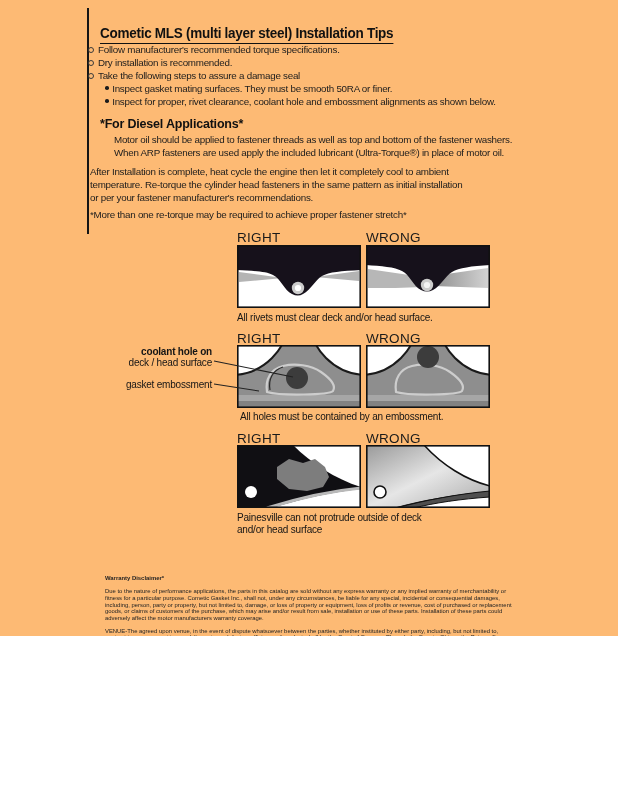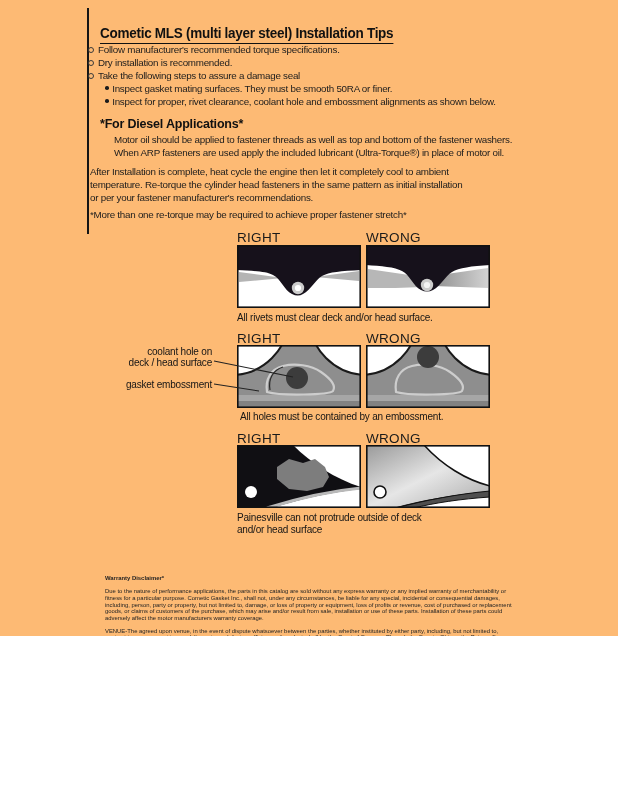--- a/index.html
+++ b/index.html
@@ -103,21 +103,21 @@
     <circle cx="61" cy="40" r="6.2" fill="#cccccc"></circle>
     <circle cx="61" cy="40" r="3.1" fill="#f3f3f3"></circle>
     <rect x="0.8" y="0.8" width="122.4" height="61.4" fill="none" stroke="#111111" stroke-width="1.6"></rect>
   </svg>
 
   <div class="abs caption" style="left:237px; top:312px;">All rivets must clear deck and/or head surface.</div>
 
   <div class="abs rw-label" style="left:237px; top:331px;">RIGHT</div>
   <div class="abs rw-label" style="left:366px; top:331px;">WRONG</div>
 
-  <div class="abs anno" style="left:100px; top:346px;">coolant hole on</div>
+  <div class="abs anno" style="left:100px; top:346px;font-weight:bold;">coolant hole on</div>
   <div class="abs anno" style="left:100px; top:357px;">deck / head surface</div>
   <div class="abs anno" style="left:100px; top:379px;">gasket embossment</div>
 
   <svg class="abs panel" style="left:237px; top:345px;" width="124" height="63" viewBox="0 0 124 63">
     <rect width="124" height="63" fill="#8e8e8e"></rect>
     <rect y="50" width="124" height="6" fill="#a6a6a6"></rect>
     <rect y="56" width="124" height="7" fill="#828282"></rect>
     <circle cx="-6" cy="-28" r="58" fill="#ffffff" stroke="#1a1a1a" stroke-width="2"></circle>
     <circle cx="130" cy="-28" r="58" fill="#ffffff" stroke="#1a1a1a" stroke-width="2"></circle>
     <path d="M30,47 C28,34 34,24 46,21 C58,18 74,20 84,27 C94,34 99,41 96,46 C92,50 44,51 30,47 Z" fill="none" stroke="#cdcdcd" stroke-width="2.2"></path>

